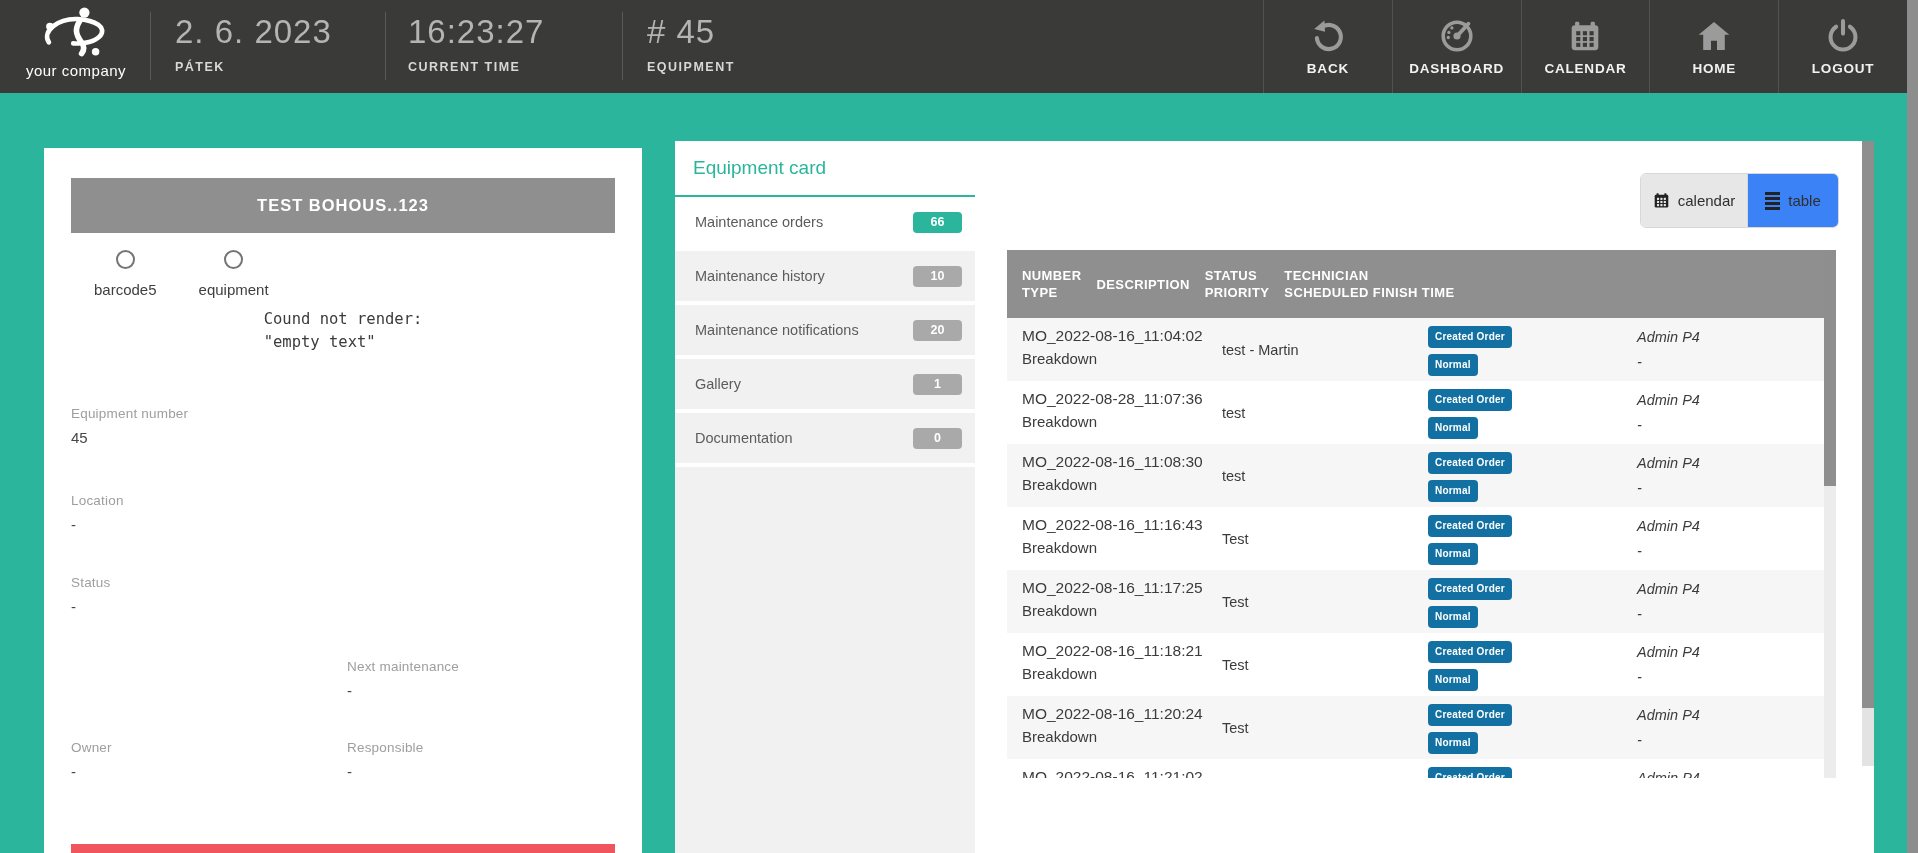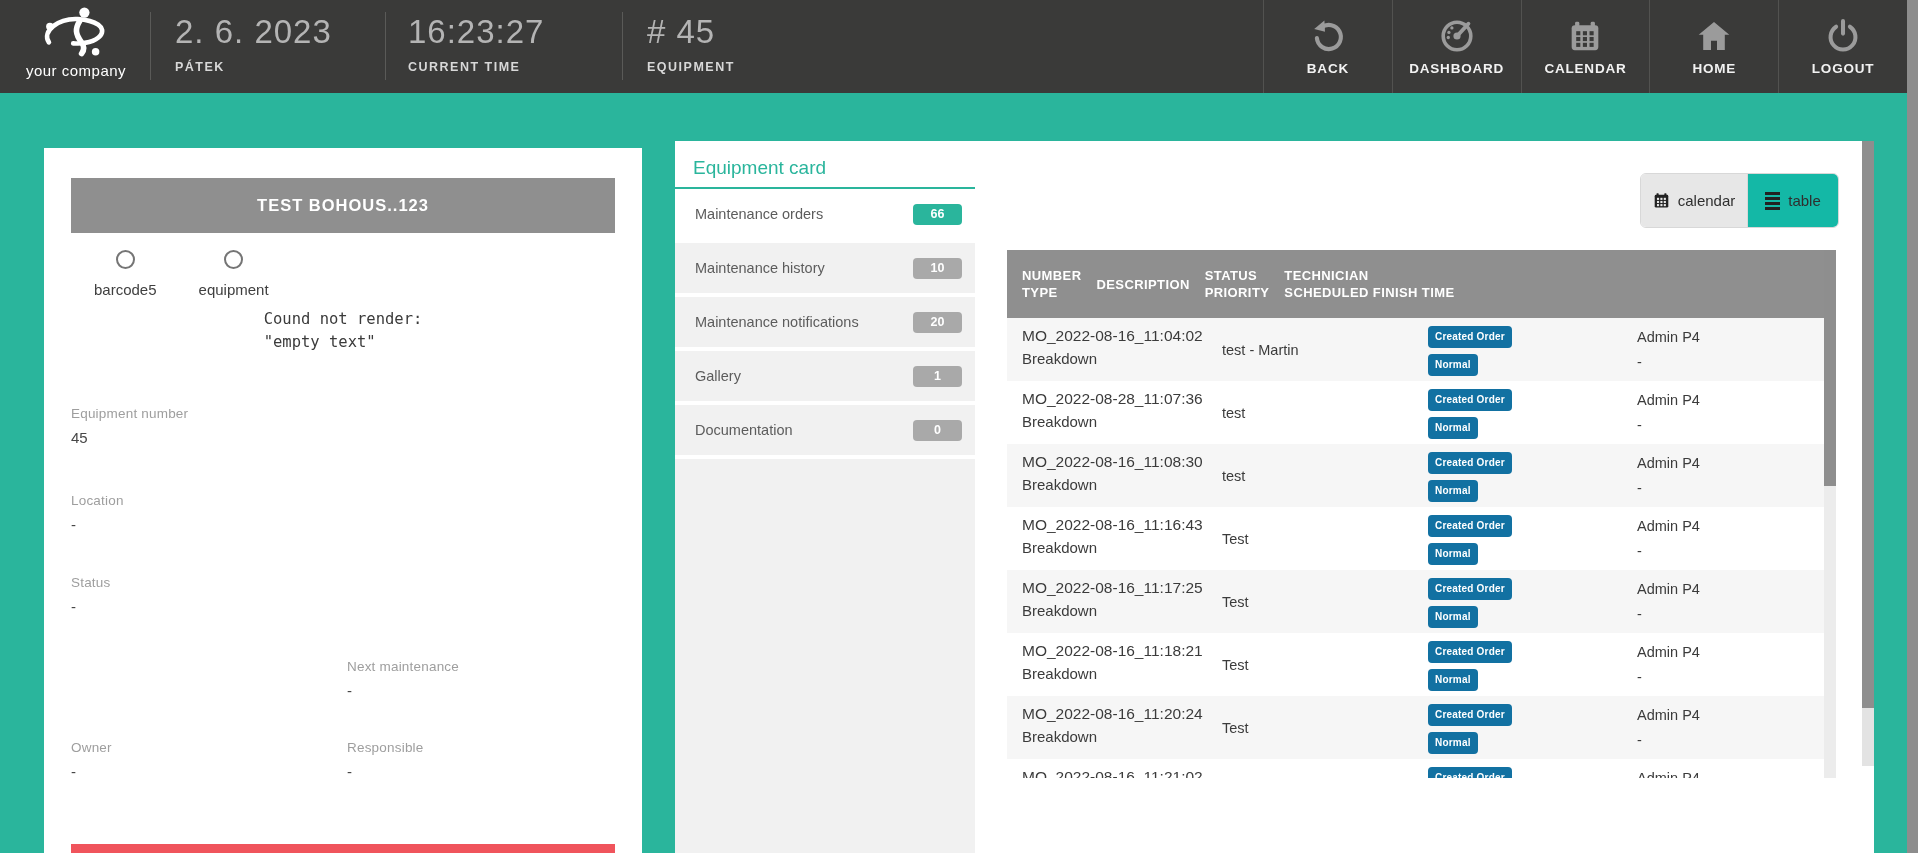--- a/index.html
+++ b/index.html
@@ -32,41 +32,41 @@
   .render-error > div { display:inline-block; text-align:left; font-family:"DejaVu Sans Mono", monospace; font-size:15.5px; color:#3b3b3b; line-height:23px; }
   .field { position:absolute; left:27px; width:260px; }
   .field.col2 { left:303px; }
   .field-label { font-size:13.5px; color:#9e9e9e; letter-spacing:.2px; }
   .field-value { font-size:15px; color:#474747; margin-top:8px; }
   .field-value.big { font-size:19px; color:#3d3d3d; font-weight:600; letter-spacing:.5px; }
   .red-bar { position:absolute; left:27px; top:696px; width:544px; height:14px; background:#f0545c; }
 
   
   .menu-col { position:absolute; left:675px; top:141px; width:300px; height:712px; background:#f1f1f1; }
-  .menu-heading { height:48px; background:#fff; border-bottom:2px solid #2ab59c; color:#2ab59c; font-size:19px; line-height:54px; padding-left:18px; }
+  .menu-heading { height:56px; background:#fff; border-bottom:2px solid #2ab59c; color:#2ab59c; font-size:19px; line-height:54px; padding-left:18px; }
   .menu-item { position:relative; height:54px; border-bottom:4px solid #fff; cursor:pointer; }
   .menu-item.active { background:#fff; }
   .menu-item-label { position:absolute; left:20px; top:0; line-height:50px; font-size:14.5px; color:#5c5c5c; }
   .menu-badge { position:absolute; right:13px; top:15px; width:49px; height:21px; border-radius:4px; background:#a9a9a9; color:#fff; font-size:12.5px; font-weight:700; text-align:center; line-height:21px; }
   .menu-item.active .menu-badge { background:#2ab59c; }
 
   
   .right-panel { position:absolute; left:975px; top:141px; width:899px; height:712px; background:#fff; }
   .view-toggle { position:absolute; left:665px; top:32px; height:55px; display:flex; border:1px solid #d8d8d8; border-radius:6px; overflow:hidden; background:#fff; }
   .toggle-btn { display:flex; align-items:center; justify-content:center; gap:8px; font-size:15px; color:#2f2f2f; cursor:pointer; }
   .toggle-btn.cal { width:106px; background:#e7e7e7; }
-  .toggle-btn.tab { width:91px; background:#14b8a6; border-left:1px solid #d8d8d8; }
+  .toggle-btn.tab { width:91px; background:#3b82f6; border-left:1px solid #d8d8d8; }
   .tbl-icon { display:inline-block; width:15px; }
   .tbl-icon i { display:block; height:3px; background:#222; margin:2px 0; }
 
   .table-wrap { position:absolute; left:32px; top:109px; width:836px; height:528px; overflow:hidden; }
   .thead { display:flex; width:824px; height:68px; background:#8f8f8f; }
   .th { display:flex; flex-direction:column; justify-content:center; padding-left:15px; color:#fff; font-size:13px; font-weight:600; letter-spacing:.4px; line-height:17px; }
   .hline:empty { display:none; }
-  .c1 { width:200px; } .c2 { width:206px; } .c3 { width:209px; } .c4 { width:209px; }
+  .c1 { width:200px; } .c2 { width:206px; } .c3 { width:209px; } .c4 { width:209px;font-style:italic; }
   .tbody { width:824px; height:460px; overflow:hidden; }
   .trow { display:flex; width:824px; height:63px; background:#fff; }
   .trow:nth-child(odd) { background:#f6f6f6; }
   .td { position:relative; padding-left:15px; }
   .td .l1 { font-size:15.5px; color:#3b3b3b; margin-top:9px; white-space:nowrap; }
   .td .l2 { font-size:15px; color:#3b3b3b; margin-top:5px; }
   .td.desc { display:flex; align-items:center; font-size:14.5px; color:#3b3b3b; }
   .badge { display:table; margin-top:0; background:#1271a2; color:#fff; font-size:10px; font-weight:700; border-radius:4px; height:22px; line-height:22px; padding:0 7px; letter-spacing:.2px; }
   .badge.first { margin-top:8px; }
   .badge.second { margin-top:6px; }

